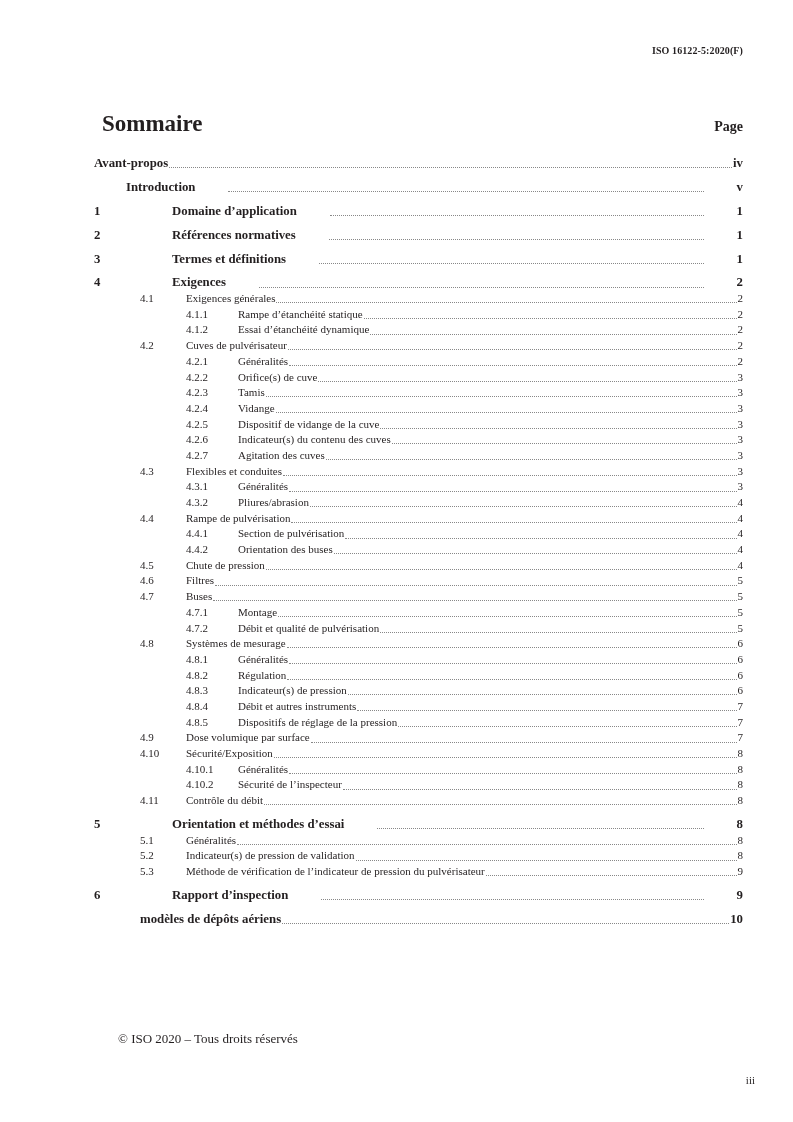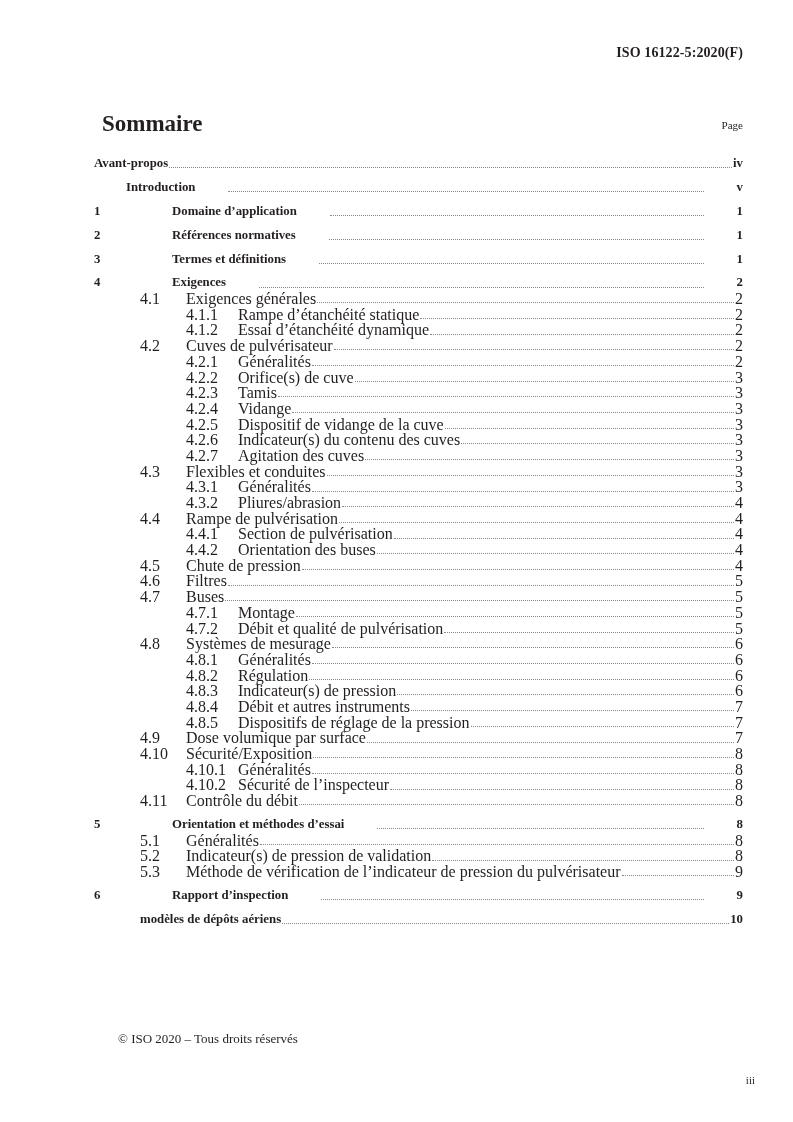--- a/index.html
+++ b/index.html
@@ -3,36 +3,37 @@
 <meta charset="utf-8">
 <style>
   html, body { margin: 0; padding: 0; background: #ffffff; }
   body {
     width: 793px; height: 1122px; position: relative; overflow: hidden;
     font-family: "Liberation Serif", "DejaVu Serif", serif;
     color: #231f20;
   }
   .doc-id {
     position: absolute; top: 45px; right: 50px;
-    font-weight: bold; font-size: 14px; letter-spacing: 0.1px;
+    font-weight: bold; font-size: 10px; letter-spacing: 0.1px;
   }
   .toc-title {
     position: absolute; top: 111px; left: 94px;
     font-weight: bold; font-size: 23px; margin-left: 8px;
   }
   .page-label {
     position: absolute; top: 119px; right: 50px;
-    font-size: 11px;
+    font-size: 14px;
+    font-weight: bold;
   }
   .toc {
     position: absolute; top: 156px; left: 94px; width: 649px;
   }
   .row {
     position: relative; display: flex; align-items: baseline;
-    font-size: 16px; line-height: 15.7px; height: 15.7px;
+    font-size: 11px; line-height: 15.7px; height: 15.7px;
   }
   .row.bold { font-weight: bold; font-size: 12.8px; }
   .row.gap { margin-top: 8.2px; gap: 32px; }
   .num { flex: 0 0 auto; }
   .title { flex: 0 0 auto; white-space: nowrap; }
   .leader {
     flex: 1 1 auto; margin: 0 1px; height: 1px; align-self: flex-end;
     margin-bottom: 3.5px;
     border-bottom: 1px dotted #888;
   }

